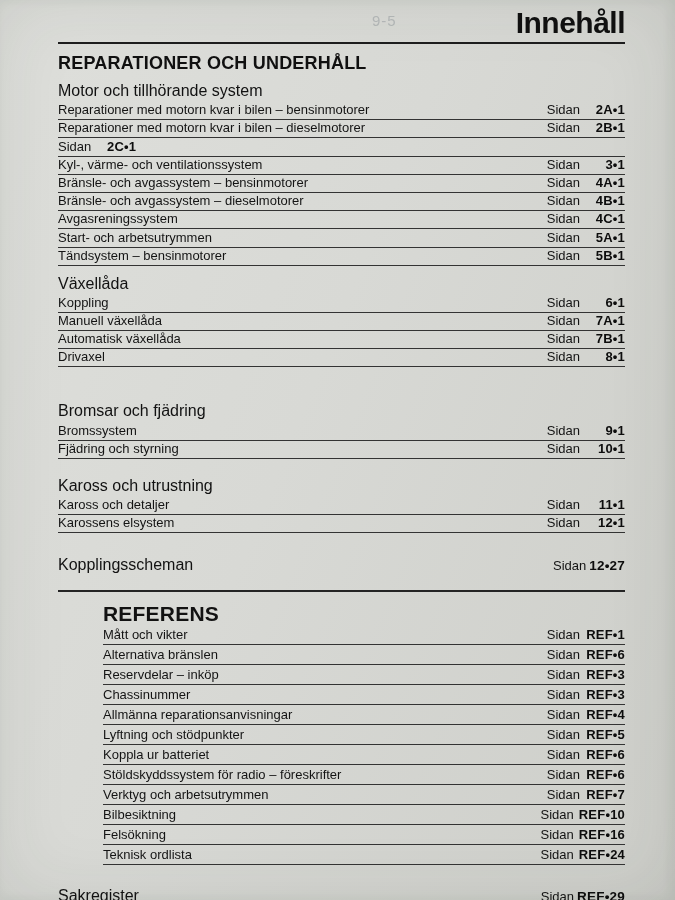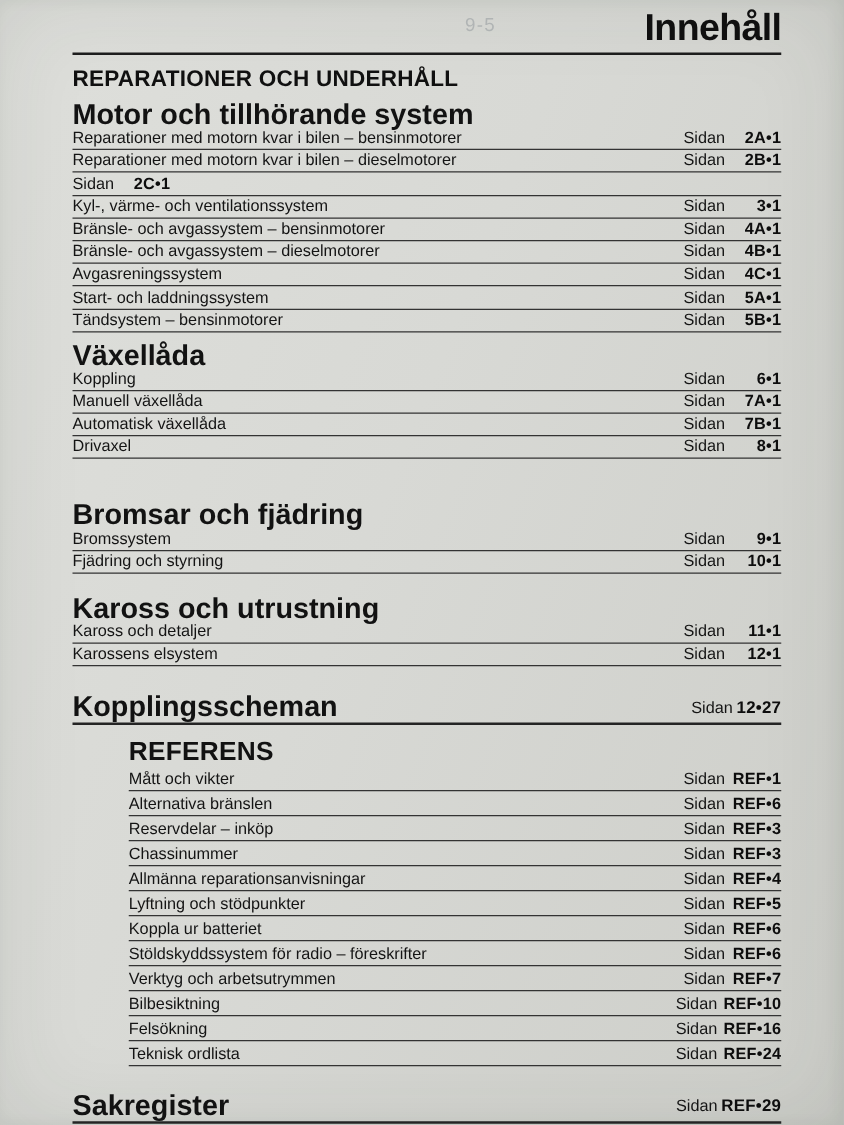--- a/index.html
+++ b/index.html
@@ -27,23 +27,23 @@
     margin:0;font-size:30px;line-height:34px;font-weight:700;
     text-align:right;letter-spacing:-.5px;color:#101010;
   }
   .title-rule{margin-top:2px;border-bottom:2px solid #1d1d1d;}
   h2.main-section{
     margin:9px 0 0;font-size:18px;line-height:21px;font-weight:700;
     letter-spacing:.2px;color:#101010;
   }
   .sec{margin:0;}
   .sec-head-row{display:flex;justify-content:space-between;align-items:flex-end;}
-  .sec-heading{margin:0;font-size:23px;line-height:22px;font-weight:700;color:#121212;}
+  .sec-heading{margin:0;font-size:16px;line-height:22px;font-weight:400;color:#121212;}
   .sec--caps .sec-heading{font-size:21px;font-weight:700;line-height:23px;letter-spacing:.2px;}
-  .sec--standalone .sec-head-row{border-bottom:2px solid #242424;padding-bottom:2px;}
+  .sec--standalone .sec-head-row{border-bottom:2px solid #242424;padding-bottom:14px;}
   .toc-row{
     display:flex;justify-content:space-between;align-items:flex-end;
     height:18.2px;box-sizing:border-box;padding-bottom:2px;
     border-bottom:1.5px solid var(--rule);
   }
   .row-label{font-size:13px;line-height:14px;white-space:nowrap;}
   .page-ref{display:inline-flex;align-items:baseline;white-space:nowrap;}
   .page-label{font-size:13px;}
   .page-num{font-size:13px;font-weight:700;min-width:40px;text-align:right;margin-left:5px;letter-spacing:.2px;color:#0d0d0d;}
   .sec--standalone .page-num{min-width:0;margin-left:3px;font-size:13.5px;}
@@ -116,21 +116,21 @@
     </span>
   </div>
             <div class="toc-row">
     <span class="row-label">Avgasreningssystem</span>
     <span class="page-ref">
       <span class="page-label">Sidan</span>
       <span class="page-num">4C•1</span>
     </span>
   </div>
             <div class="toc-row">
-    <span class="row-label">Start- och laddningssystem</span>
+    <span class="row-label">Start- och arbetsutrymmen</span>
     <span class="page-ref">
       <span class="page-label">Sidan</span>
       <span class="page-num">5A•1</span>
     </span>
   </div>
             <div class="toc-row">
     <span class="row-label">Tändsystem – bensinmotorer</span>
     <span class="page-ref">
       <span class="page-label">Sidan</span>
       <span class="page-num">5B•1</span>

